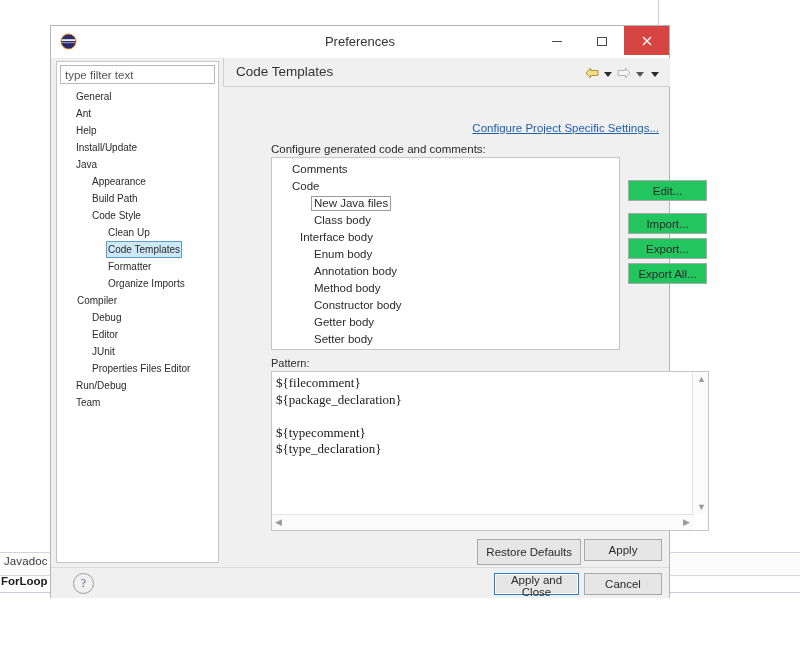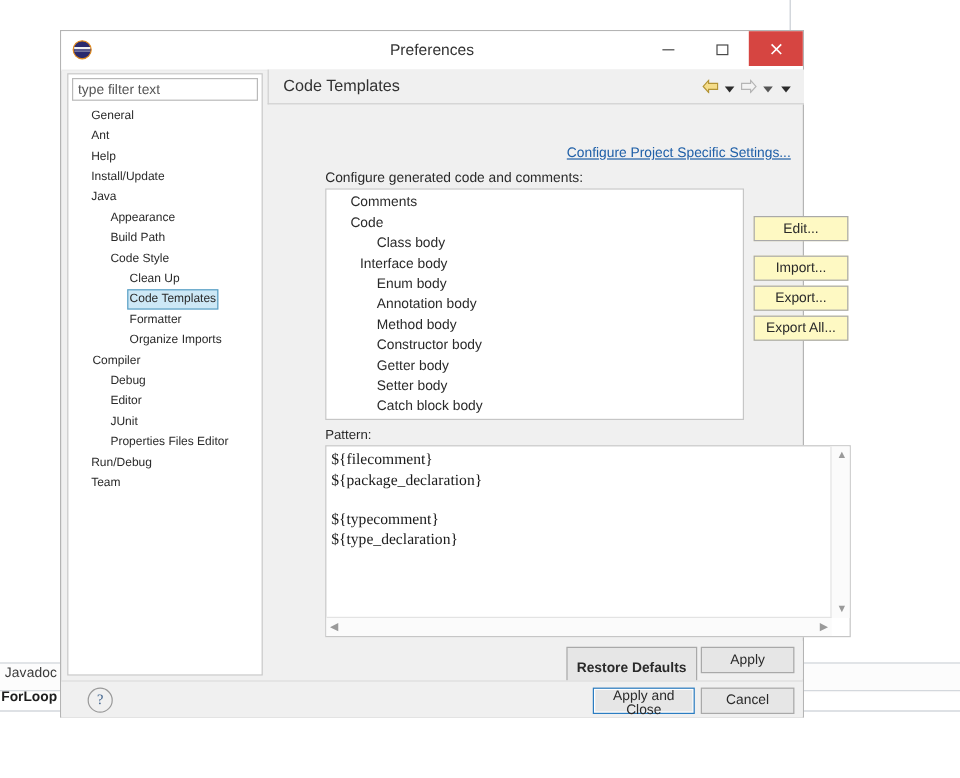--- a/index.html
+++ b/index.html
@@ -244,21 +244,21 @@
   .litem.sel .llabel {
     border: 1px solid #9b9b9b;
     padding: 0 2px;
     line-height: 13px;
   }
   .llabel { display: inline-block; padding: 0 3px; }
 
   .sidebtn {
     position: absolute;
     width: 79px; height: 21px;
-    background: #fef9c3;
+    background: #22c55e;
     border: 1px solid #a9a9a9;
     font-size: 11.5px;
     color: #2a2a2a;
     font-family: "Liberation Sans", sans-serif;
     cursor: default;
     padding: 0;
     box-sizing: border-box;
   }
   #btn-edit      { left: 405px; top: 122px; }
   #btn-import    { left: 405px; top: 155px; }
@@ -337,21 +337,21 @@
     height: 22px;
     background: #e6e6e6;
     border: 1px solid #a9a9a9;
     font-size: 11.5px;
     color: #2a2a2a;
     font-family: "Liberation Sans", sans-serif;
     cursor: default;
     padding: 0 8px;
     box-sizing: border-box;
   }
-  #btn-restore { right: 88px; top: 5px; height: 36px; font-weight: bold; }
+  #btn-restore { right: 88px; top: 5px; height: 26px; }
   #btn-apply   { right: 7px; top: 5px; width: 78px; }
 
   #dlg-footer {
     position: absolute;
     left: 0; top: 541px;
     width: 618px; height: 30px;
     background: #f0f0f0;
     border-top: 1px solid #dcdcdc;
   }
   #help-icon {
@@ -485,20 +485,21 @@
         </div>
       </div>
 
       <a id="config-link" href="#">Configure Project Specific Settings...</a>
 
       <div id="conf-label">Configure generated code and comments:</div>
 
       <div id="tmpl-list">
           <div class="litem" style="padding-left: 17px; margin-top: 4px;"><span class="llabel">Comments</span></div>
           <div class="litem" style="padding-left: 17px; margin-top: 2px;"><span class="llabel">Code</span></div>
+          <div class="litem sel" style="padding-left: 39px; margin-top: 2px;"><span class="llabel">New Java files</span></div>
           <div class="litem" style="padding-left: 39px; margin-top: 2px;"><span class="llabel">Class body</span></div>
           <div class="litem" style="padding-left: 25px; margin-top: 2px;"><span class="llabel">Interface body</span></div>
           <div class="litem" style="padding-left: 39px; margin-top: 2px;"><span class="llabel">Enum body</span></div>
           <div class="litem" style="padding-left: 39px; margin-top: 2px;"><span class="llabel">Annotation body</span></div>
           <div class="litem" style="padding-left: 39px; margin-top: 2px;"><span class="llabel">Method body</span></div>
           <div class="litem" style="padding-left: 39px; margin-top: 2px;"><span class="llabel">Constructor body</span></div>
           <div class="litem" style="padding-left: 39px; margin-top: 2px;"><span class="llabel">Getter body</span></div>
           <div class="litem" style="padding-left: 39px; margin-top: 2px;"><span class="llabel">Setter body</span></div>
           <div class="litem" style="padding-left: 39px; margin-top: 2px;"><span class="llabel">Catch block body</span></div>
         </div>

